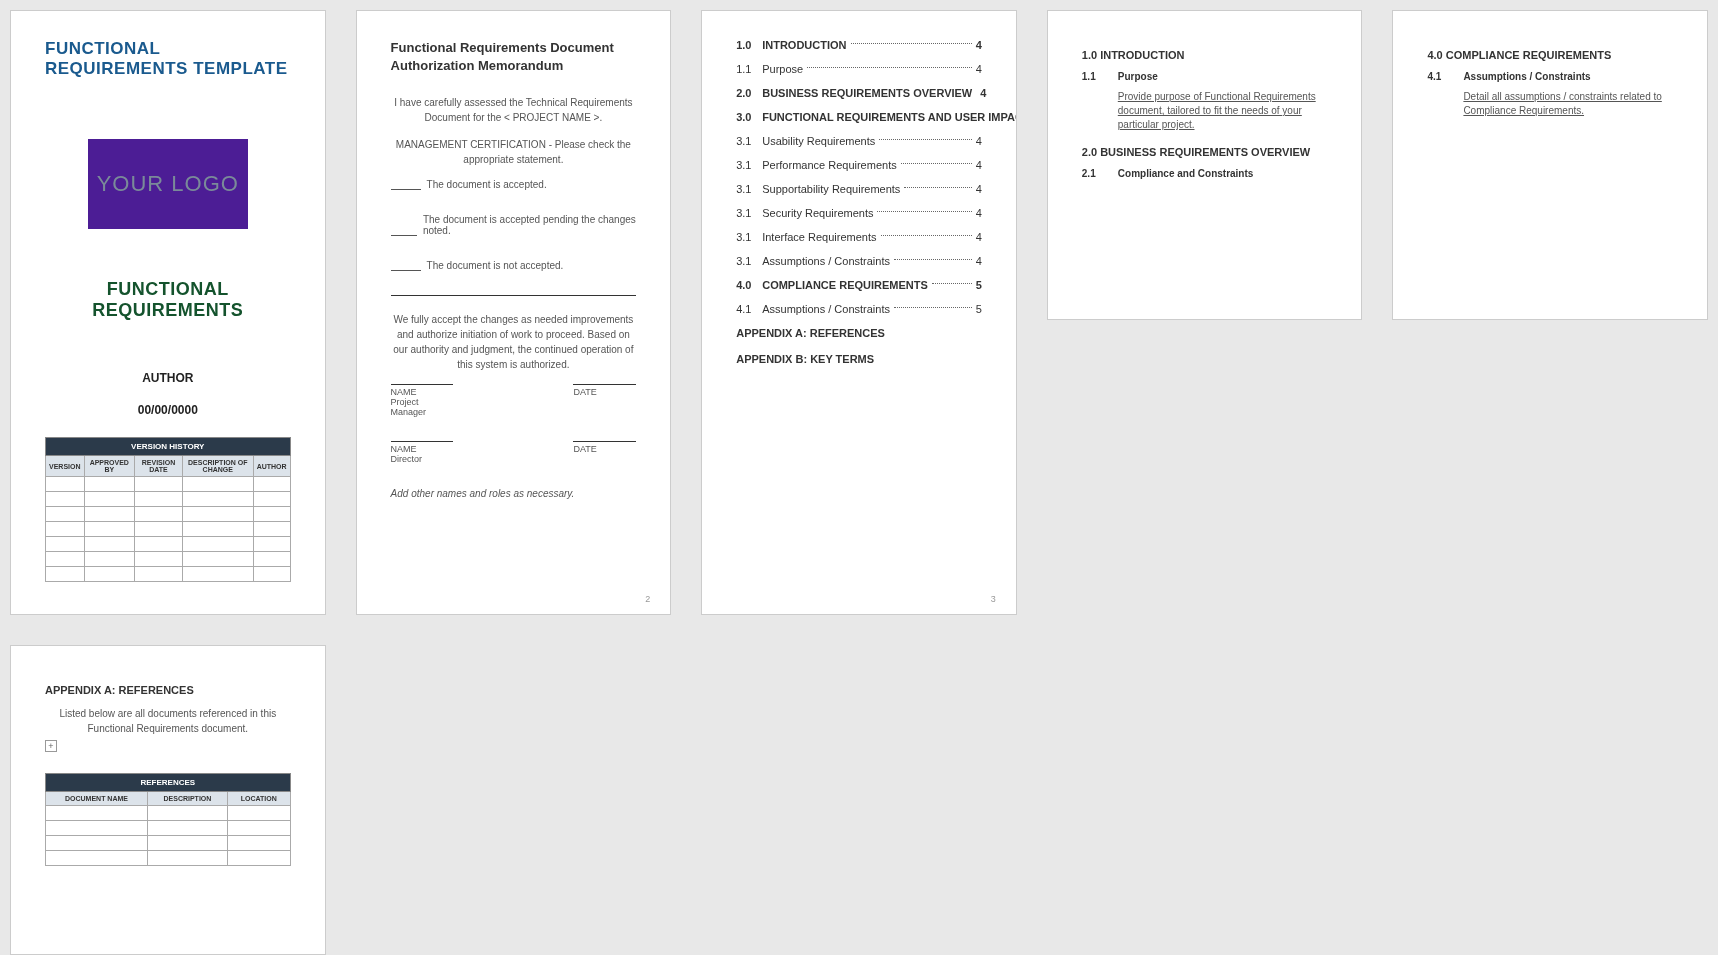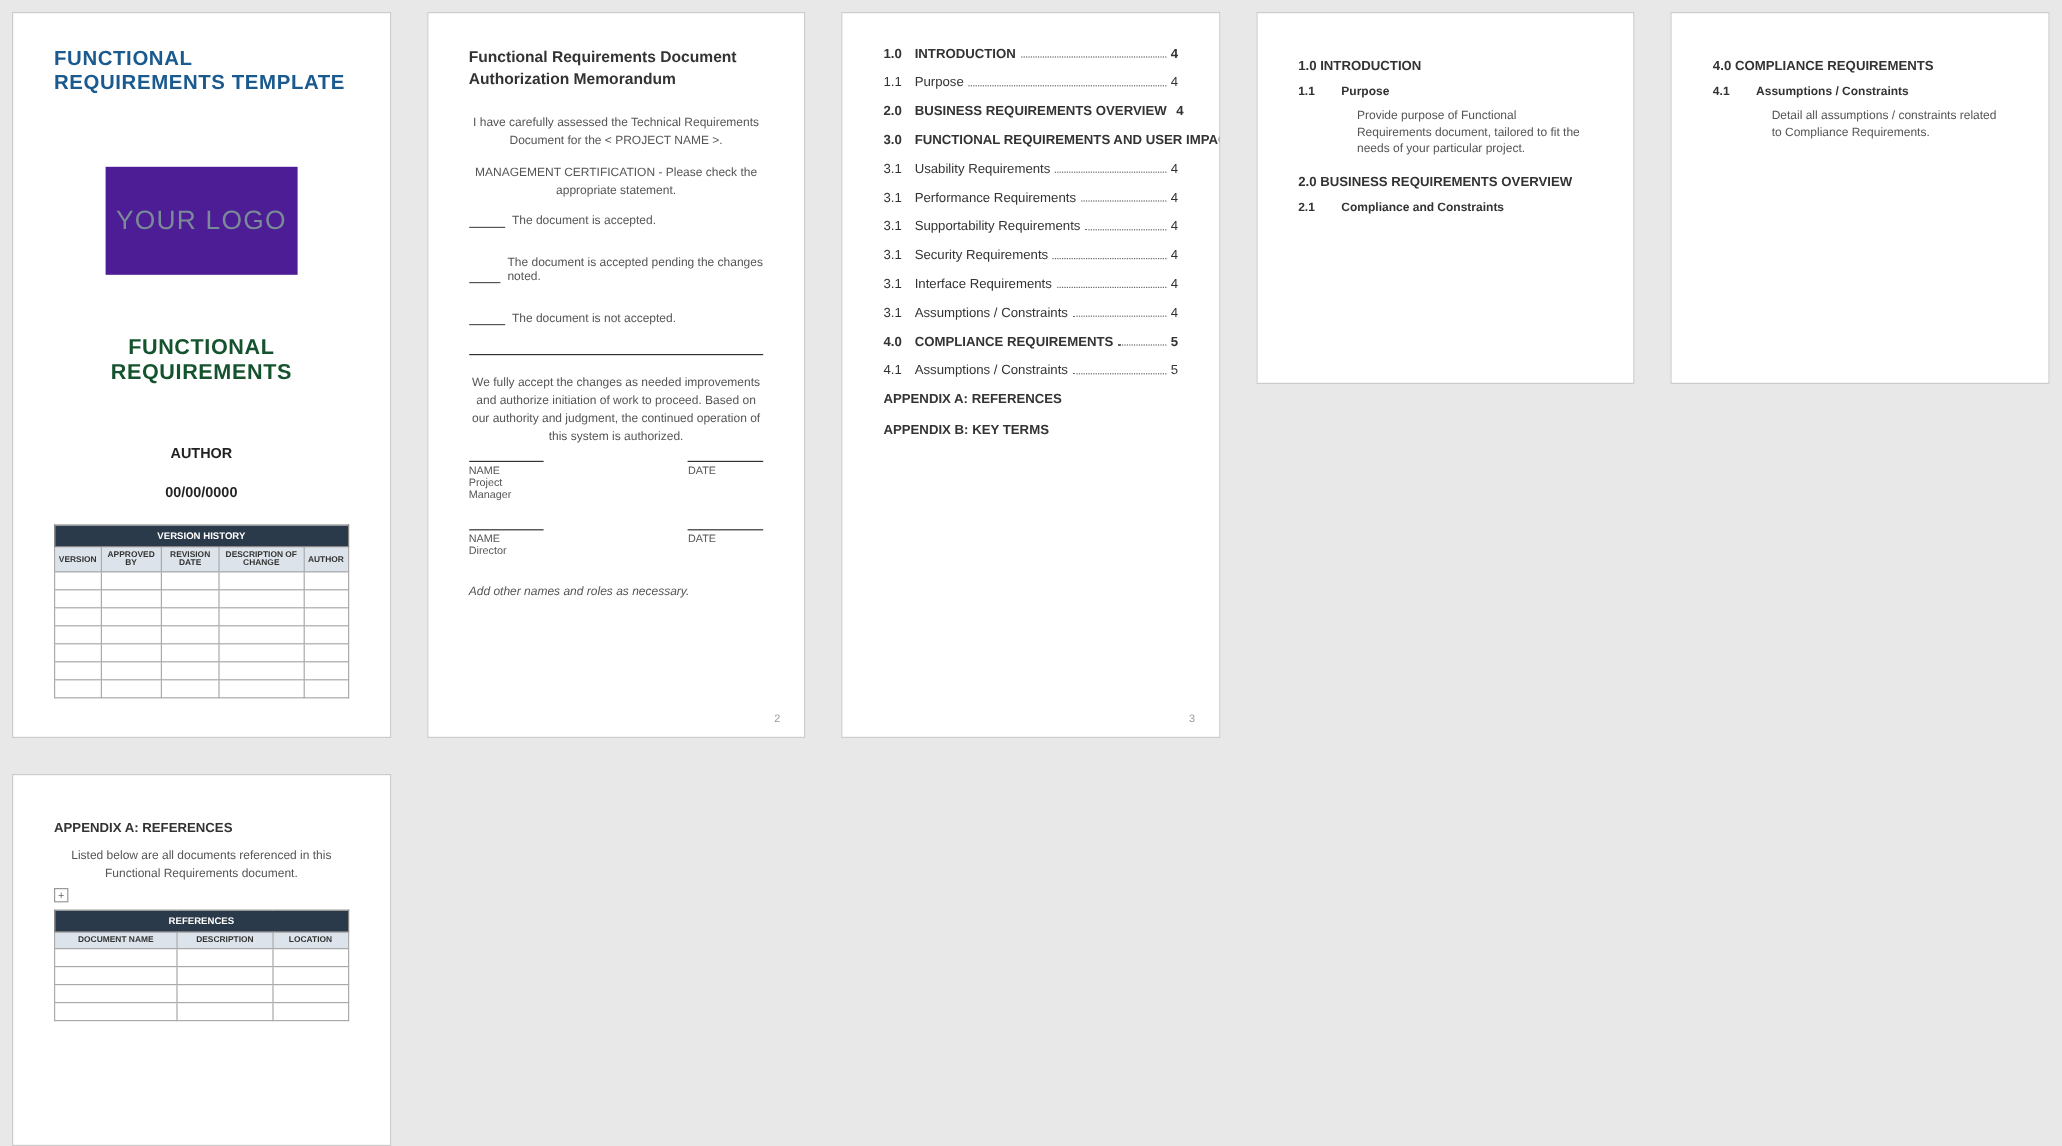--- a/index.html
+++ b/index.html
@@ -94,35 +94,35 @@
   .body-text { font-size: 10px; color: #555; line-height: 1.5; margin-bottom: 12px; text-align: center; }
   .blank-line { display: inline-block; width: 30px; border-bottom: 1px solid #555; margin-right: 6px; vertical-align: middle; }
   .check-line { font-size: 10px; color: #555; margin-bottom: 24px; display:flex; align-items:flex-end; }
   .hr { border-top: 1px solid #333; margin: 16px 0; }
   .sig-row { display: flex; gap: 120px; margin-bottom: 24px; }
   .sig-block { flex: 1; }
   .sig-line { border-top: 1px solid #333; font-size: 9px; color: #555; padding-top: 2px; }
   .sig-role { font-size: 9px; color: #555; }
   .italic-note { font-size: 10px; font-style: italic; color: #555; }
   
-  .toc-row { display: flex; font-size: 11px; margin-bottom: 12px; align-items: flex-end; }
+  .toc-row { display: flex; font-size: 11px; margin-bottom: 12px; align-items: center; }
   .toc-num { width: 26px; flex-shrink: 0; }
   .toc-label { white-space: nowrap; }
   .toc-dots { flex: 1; border-bottom: 1px dotted #666; margin: 0 4px 3px 4px; }
   .toc-page { }
   .toc-row.bold { font-weight: bold; }
   .appendix { font-weight: bold; font-size: 11px; margin-top: 8px; margin-bottom: 14px; }
   
   .section-h { font-weight: bold; font-size: 11px; margin-top: 10px; margin-bottom: 10px; }
   .sub-row { display:flex; gap: 14px; margin-bottom: 8px;}
   .sub-num { font-weight: bold; font-size: 10px; width: 22px;}
   .sub-label { font-weight: bold; font-size: 10px;}
-  .indent-text { margin-left: 49px; font-size: 10px; color: #555; margin-bottom: 14px; line-height:1.4;}
-  
-  .ref-table { width: 100%; border-collapse: collapse; font-size: 8px; margin-top: 6px; padding-left: 25px;}
+  .indent-text { margin-left: 36px; font-size: 10px; color: #555; margin-bottom: 14px; line-height:1.4;text-decoration:underline;}
+  
+  .ref-table { width: 100%; border-collapse: collapse; font-size: 8px; margin-top: 21px; padding-left: 25px;}
   .ref-table .title-row th { background: #2b3a4a; color:#fff; padding:4px; font-size:8px; border:1px solid #888;}
   .ref-table .header-row th { background: #dce3ea; color:#333; padding:3px; font-size:7px; border:1px solid #aaa; font-weight:bold;}
   .ref-table td { border:1px solid #aaa; height:15px;}
   .plus-box { width:12px; height:12px; border:1px solid #999; font-size:9px; text-align:center; line-height:10px; color:#666; margin-bottom:2px;}
 </style>
 </head>
 <body>
 
 <div class="pages-grid">
 

